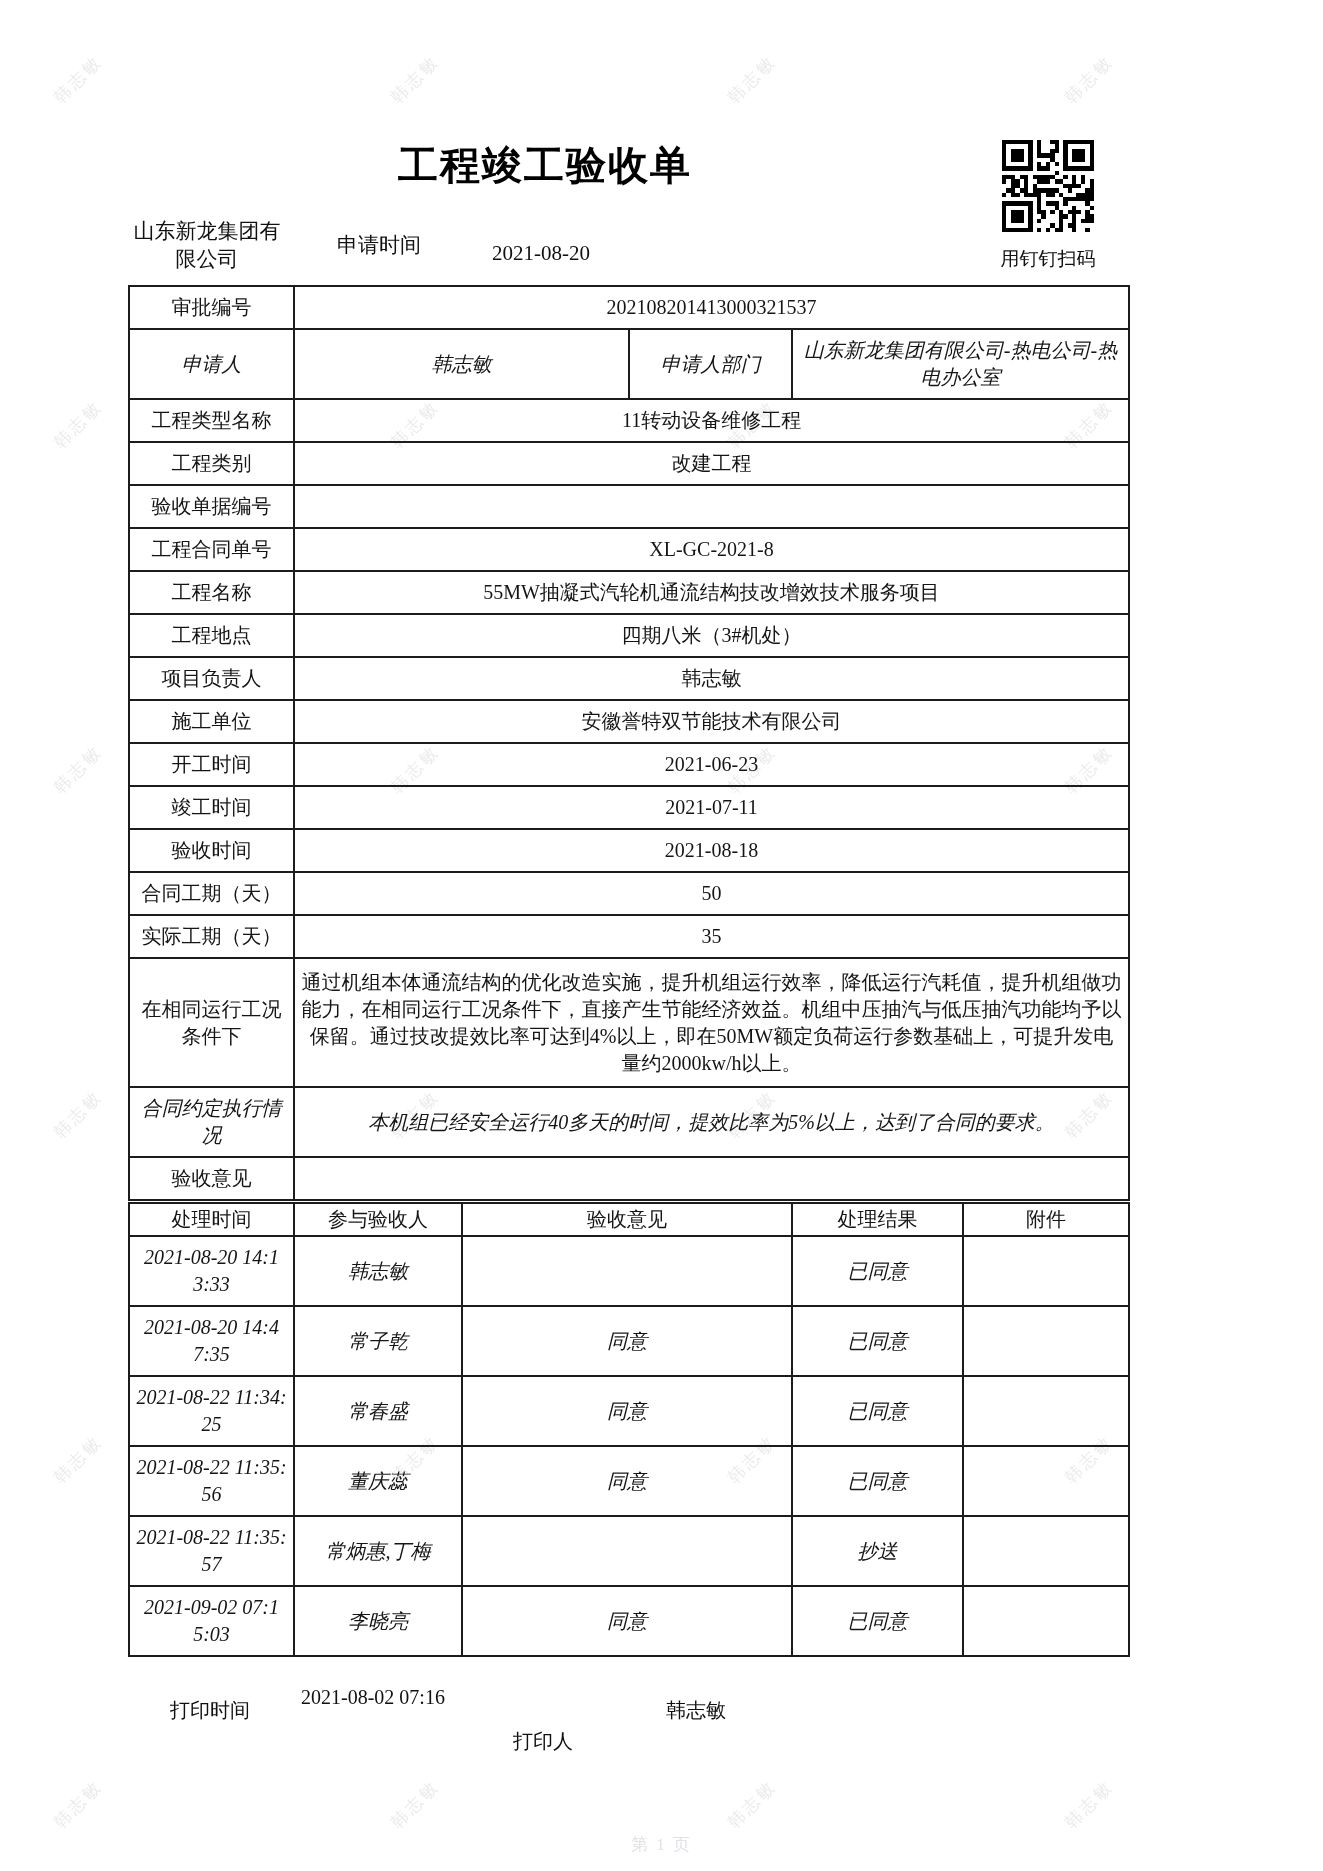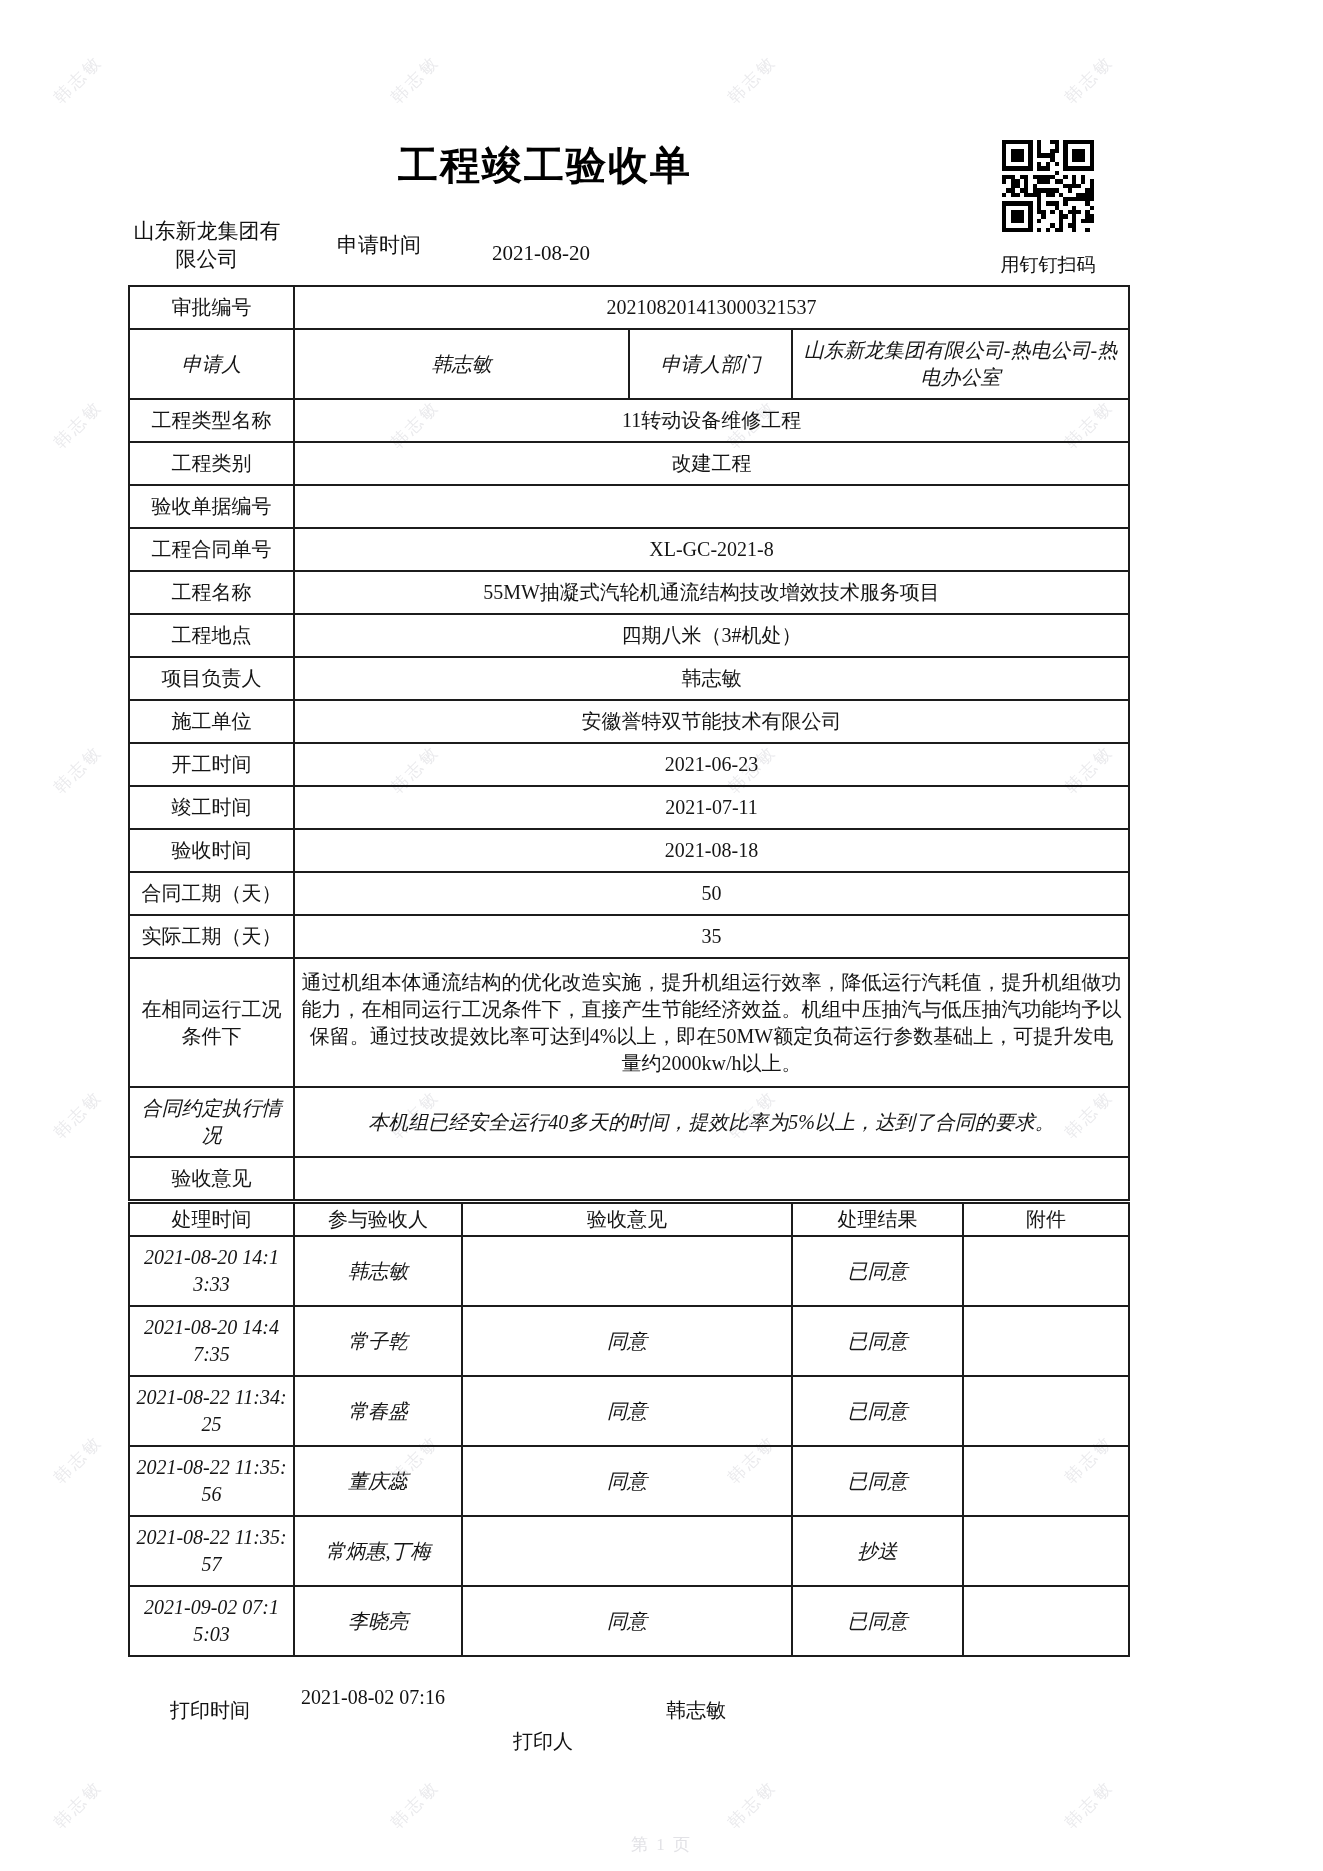--- a/index.html
+++ b/index.html
@@ -21,21 +21,21 @@
     font-size:40px;font-weight:bold;letter-spacing:2px;color:#000;
   }
   .company{
     position:absolute;left:130px;top:217px;width:154px;text-align:center;
     font-size:21px;line-height:28px;
   }
   .apply-label{position:absolute;left:337px;top:231px;font-size:21px;}
   .apply-value{position:absolute;left:492px;top:231px;font-size:21px;margin-top:10px;}
   .qr-box{position:absolute;left:1002px;top:140px;width:92px;height:92px;}
   .qr-box svg{width:92px;height:92px;display:block;shape-rendering:crispEdges;}
-  .qr-caption{position:absolute;left:992px;top:252px;width:112px;text-align:center;font-size:19px;}
+  .qr-caption{position:absolute;left:992px;top:246px;width:112px;text-align:center;font-size:19px;}
   
   table{border-collapse:collapse;table-layout:fixed;}
   .tbl{position:absolute;left:128px;width:1000px;background:transparent;}
   .tbl1{top:285px;}
   .tbl td,.tbl th{
     border:2px solid #1c1c1c;font-size:20px;font-weight:normal;
     text-align:center;vertical-align:middle;padding:2px 6px;color:#151515;
     line-height:27px;overflow:hidden;
   }
   .h1{height:43px;} .h2{height:70px;font-style:italic;} .hp{height:129px;} .hh{height:24px;margin-top:24px;}

